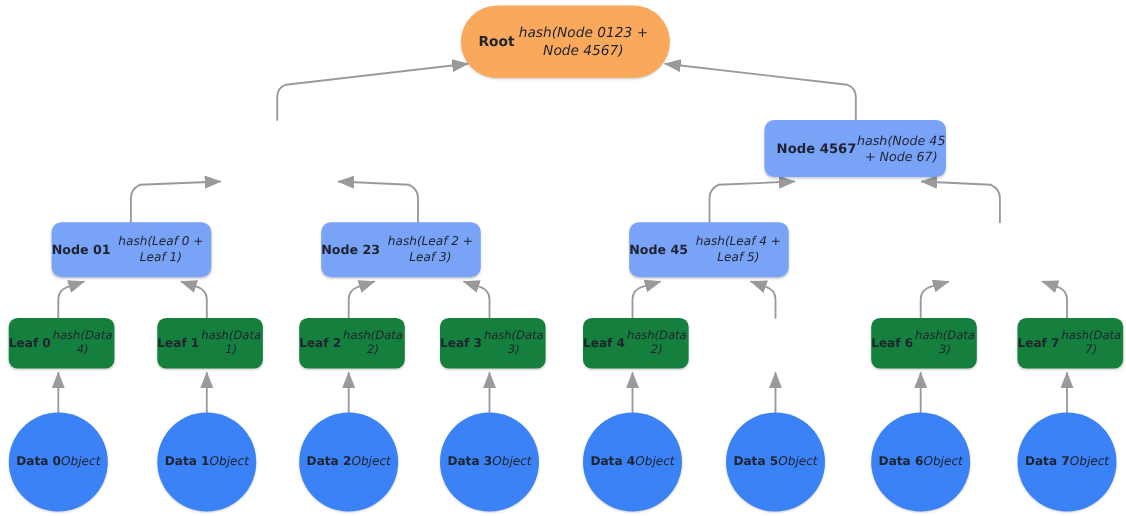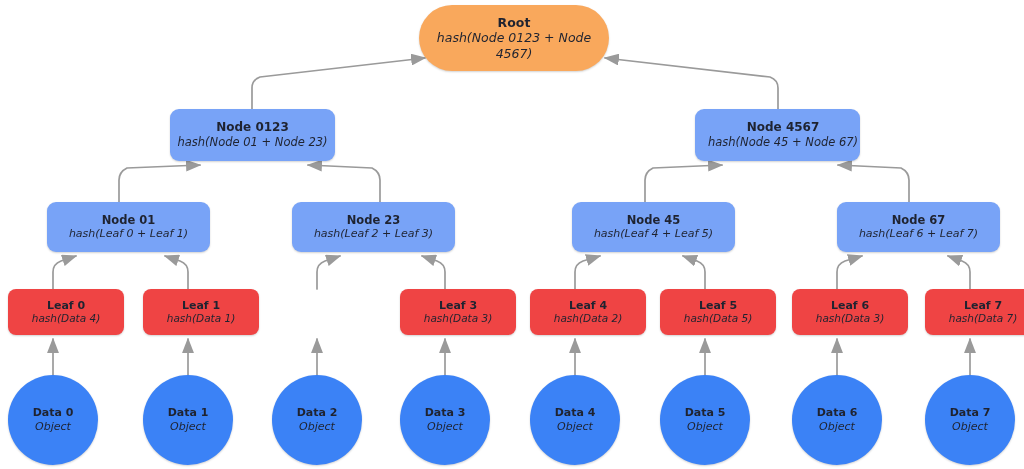--- a/index.html
+++ b/index.html
@@ -20,21 +20,21 @@
     left: 0;
     top: 0;
     width: 1024px;
     height: 469px;
     pointer-events: none;
   }
   .node {
     position: absolute;
     box-sizing: border-box;
     display: flex;
-    flex-direction: column;
+    flex-direction: row;
     align-items: center;
     justify-content: center;
     text-align: center;
     color: #1f2330;
     box-shadow: 0 1px 2px rgba(0,0,0,0.18);
     z-index: 2;
   }
   .node .title {
     font-weight: bold;
     line-height: 1.25;
@@ -63,31 +63,31 @@
     width: 165px;
     height: 52px;
     top: 109px;
   }
   .inner2 .title { font-size: 12px; }
   .inner2 .sub { font-size: 11.5px; }
   
   .inner3 {
     background: #78a3f7;
     border-radius: 9px;
-    width: 163px;
+    width: 145px;
     height: 50px;
     top: 202px;
   }
   .inner3 .title { font-size: 11.5px; }
   .inner3 .sub { font-size: 11px; }
   
   .leaf {
-    background: #ef4444;
+    background: #15803d;
     border-radius: 8px;
-    width: 116px;
+    width: 96px;
     height: 46px;
     top: 289px;
   }
   .leaf .title { font-size: 11px; }
   .leaf .sub { font-size: 10.5px; }
   
   .data {
     background: #3b82f6;
     border-radius: 50%;
     width: 90px;
@@ -136,66 +136,58 @@
       <path d="M252,109 L252,88 Q252,80 260,77 L425,58"></path>
       <path d="M778,109 L778,88 Q778,80 770,77 L605,58"></path>
     </g>
   </svg>
 
   <div class="node root">
     <div class="title">Root</div>
     <div class="sub">hash(Node 0123 + Node 4567)</div>
   </div>
 
-  <div class="node inner2" style="left:170px;">
-    <div class="title">Node 0123</div>
-    <div class="sub">hash(Node 01 + Node 23)</div>
-  </div>
   <div class="node inner2" style="left:695px;padding-left:11px;">
     <div class="title">Node 4567</div>
     <div class="sub">hash(Node 45 + Node 67)</div>
   </div>
 
   <div class="node inner3" style="left:47px;">
     <div class="title">Node 01</div>
     <div class="sub">hash(Leaf 0 + Leaf 1)</div>
   </div>
   <div class="node inner3" style="left:292px;">
     <div class="title">Node 23</div>
     <div class="sub">hash(Leaf 2 + Leaf 3)</div>
   </div>
   <div class="node inner3" style="left:572px;">
     <div class="title">Node 45</div>
     <div class="sub">hash(Leaf 4 + Leaf 5)</div>
   </div>
-  <div class="node inner3" style="left:837px;">
-    <div class="title">Node 67</div>
-    <div class="sub">hash(Leaf 6 + Leaf 7)</div>
-  </div>
 
   <div class="node leaf" style="left:8px;">
     <div class="title">Leaf 0</div>
     <div class="sub">hash(Data 4)</div>
   </div>
   <div class="node leaf" style="left:143px;">
     <div class="title">Leaf 1</div>
     <div class="sub">hash(Data 1)</div>
   </div>
+  <div class="node leaf" style="left:272px;">
+    <div class="title">Leaf 2</div>
+    <div class="sub">hash(Data 2)</div>
+  </div>
   <div class="node leaf" style="left:400px;">
     <div class="title">Leaf 3</div>
     <div class="sub">hash(Data 3)</div>
   </div>
   <div class="node leaf" style="left:530px;">
     <div class="title">Leaf 4</div>
     <div class="sub">hash(Data 2)</div>
   </div>
-  <div class="node leaf" style="left:660px;">
-    <div class="title">Leaf 5</div>
-    <div class="sub">hash(Data 5)</div>
-  </div>
   <div class="node leaf" style="left:792px;">
     <div class="title">Leaf 6</div>
     <div class="sub">hash(Data 3)</div>
   </div>
   <div class="node leaf" style="left:925px;">
     <div class="title">Leaf 7</div>
     <div class="sub">hash(Data 7)</div>
   </div>
 
   <div class="node data" style="left:8px;">

